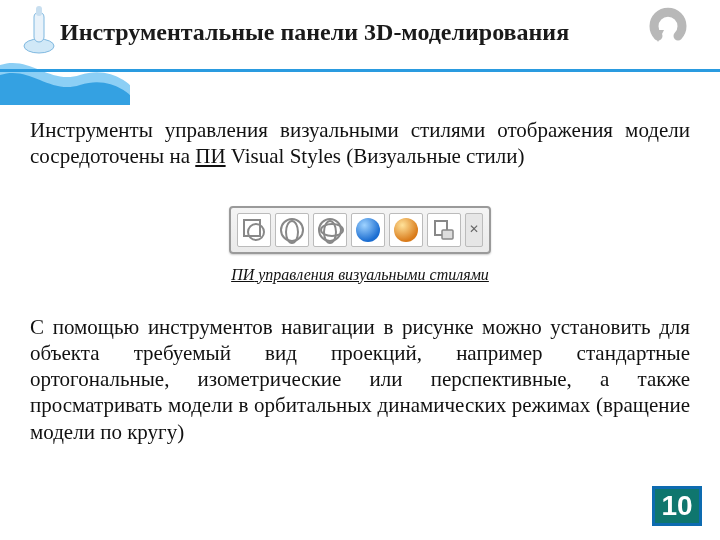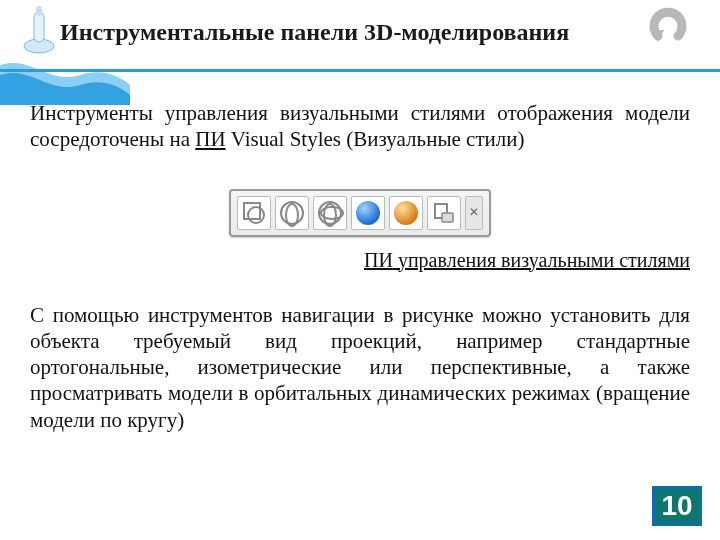--- a/index.html
+++ b/index.html
@@ -43,20 +43,21 @@
   .wave {
     position: absolute;
     left: 0;
     top: 55px;
     width: 130px;
     height: 50px;
     z-index: -1;
   }
   .content {
     padding: 28px 30px 0 30px;
+    margin-top: 17px;
   }
   .para1, .para2 {
     font-size: 21px;
     color: #111;
     text-align: justify;
     line-height: 1.25;
   }
   .pi-link {
     text-decoration: underline;
     color: #111;
@@ -94,25 +95,26 @@
     background: #e6e6e6;
     border: 1px solid #bbb;
     border-radius: 2px;
     display: flex;
     align-items: center;
     justify-content: center;
     font-size: 12px;
     color: #666;
   }
   .caption {
-    text-align: right;
-    font-size: 20px;
+    text-align: center;
+    font-size: 16px;
     color: #111;
     margin-top: 12px;
     margin-bottom: 30px;
+    font-style: italic;
   }
   .caption .pi-link { text-decoration: underline; }
   .caption-rest { text-decoration: underline; }
   .page-number {
     position: absolute;
     right: 18px;
     bottom: 14px;
     width: 50px;
     height: 40px;
     background: #0f766e;

